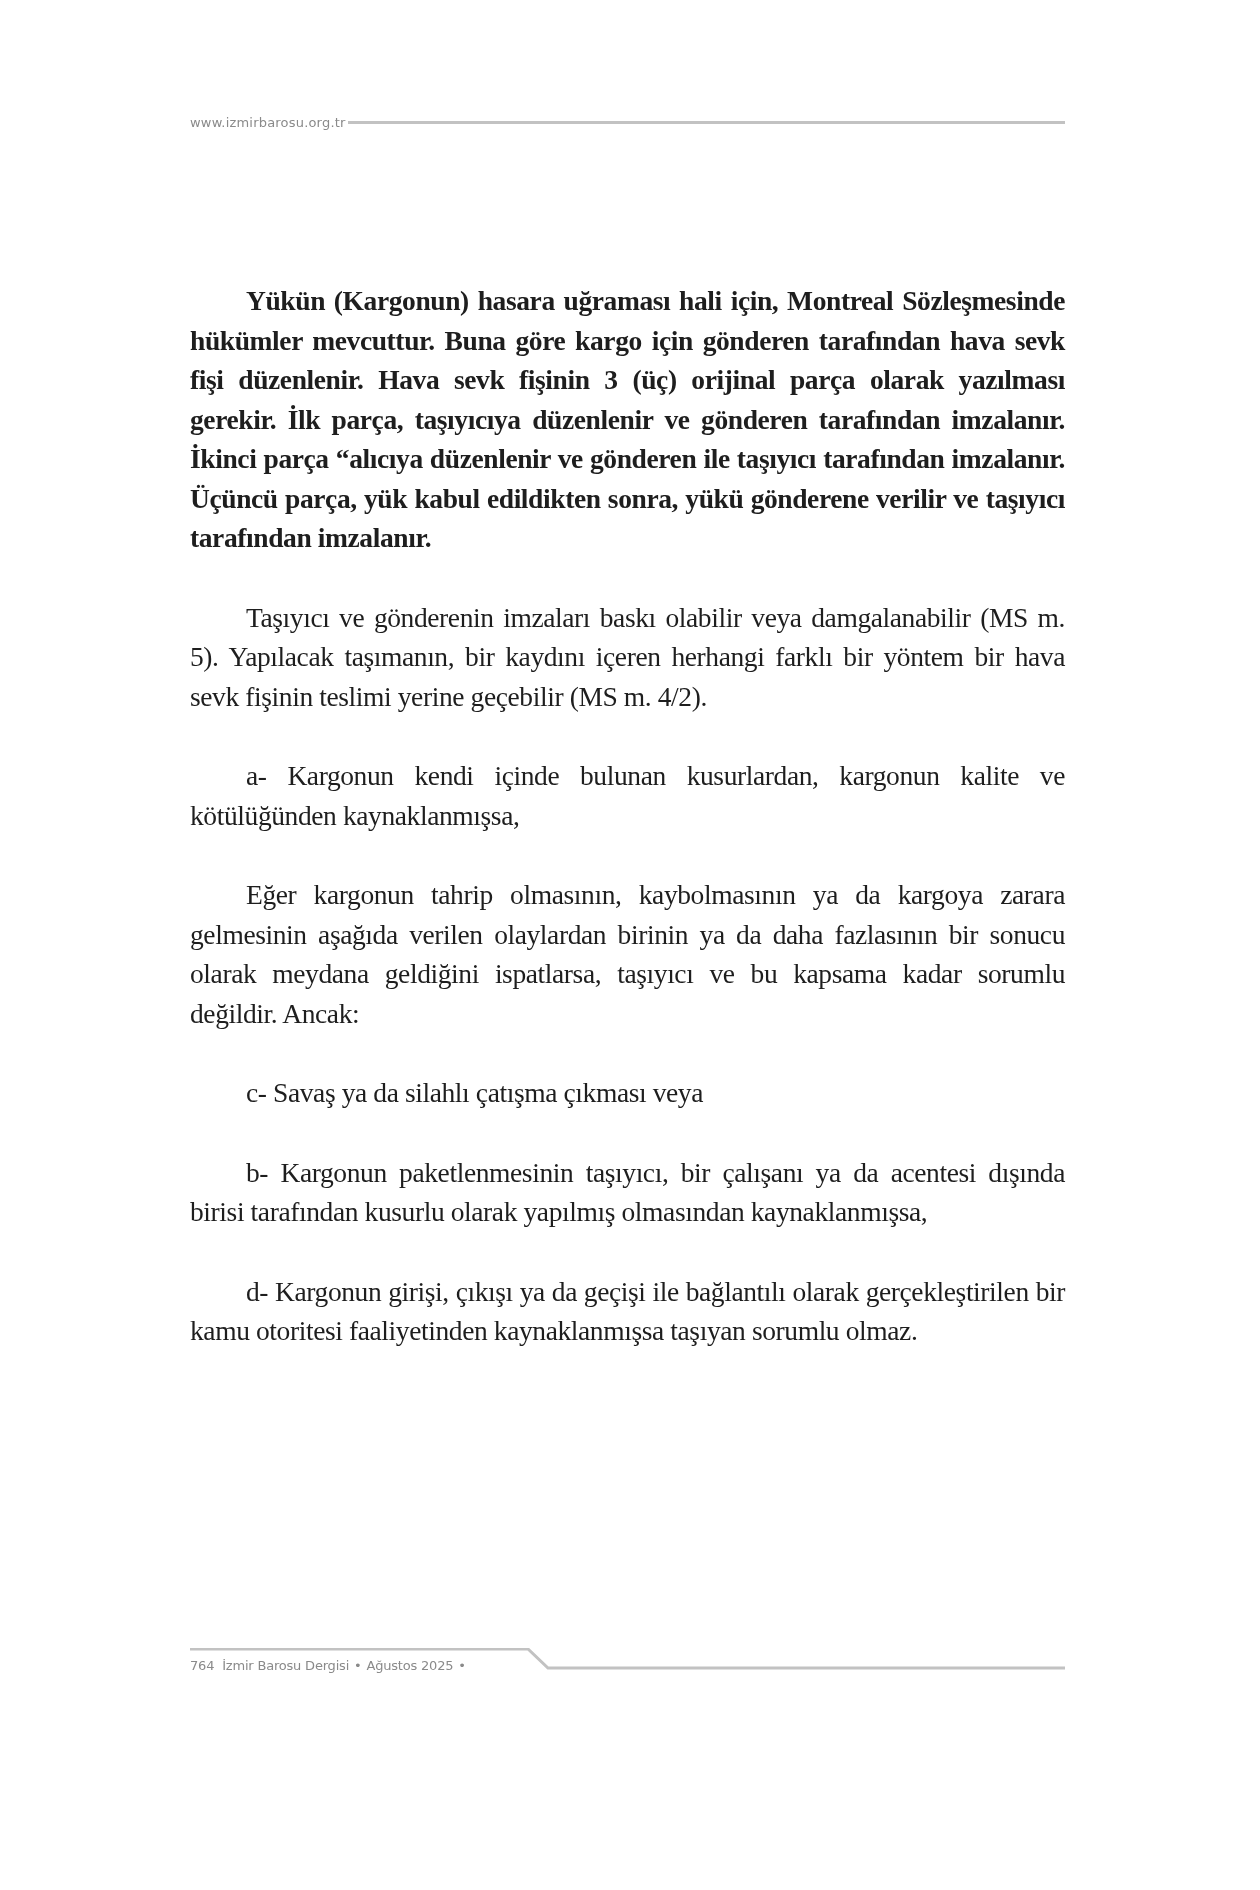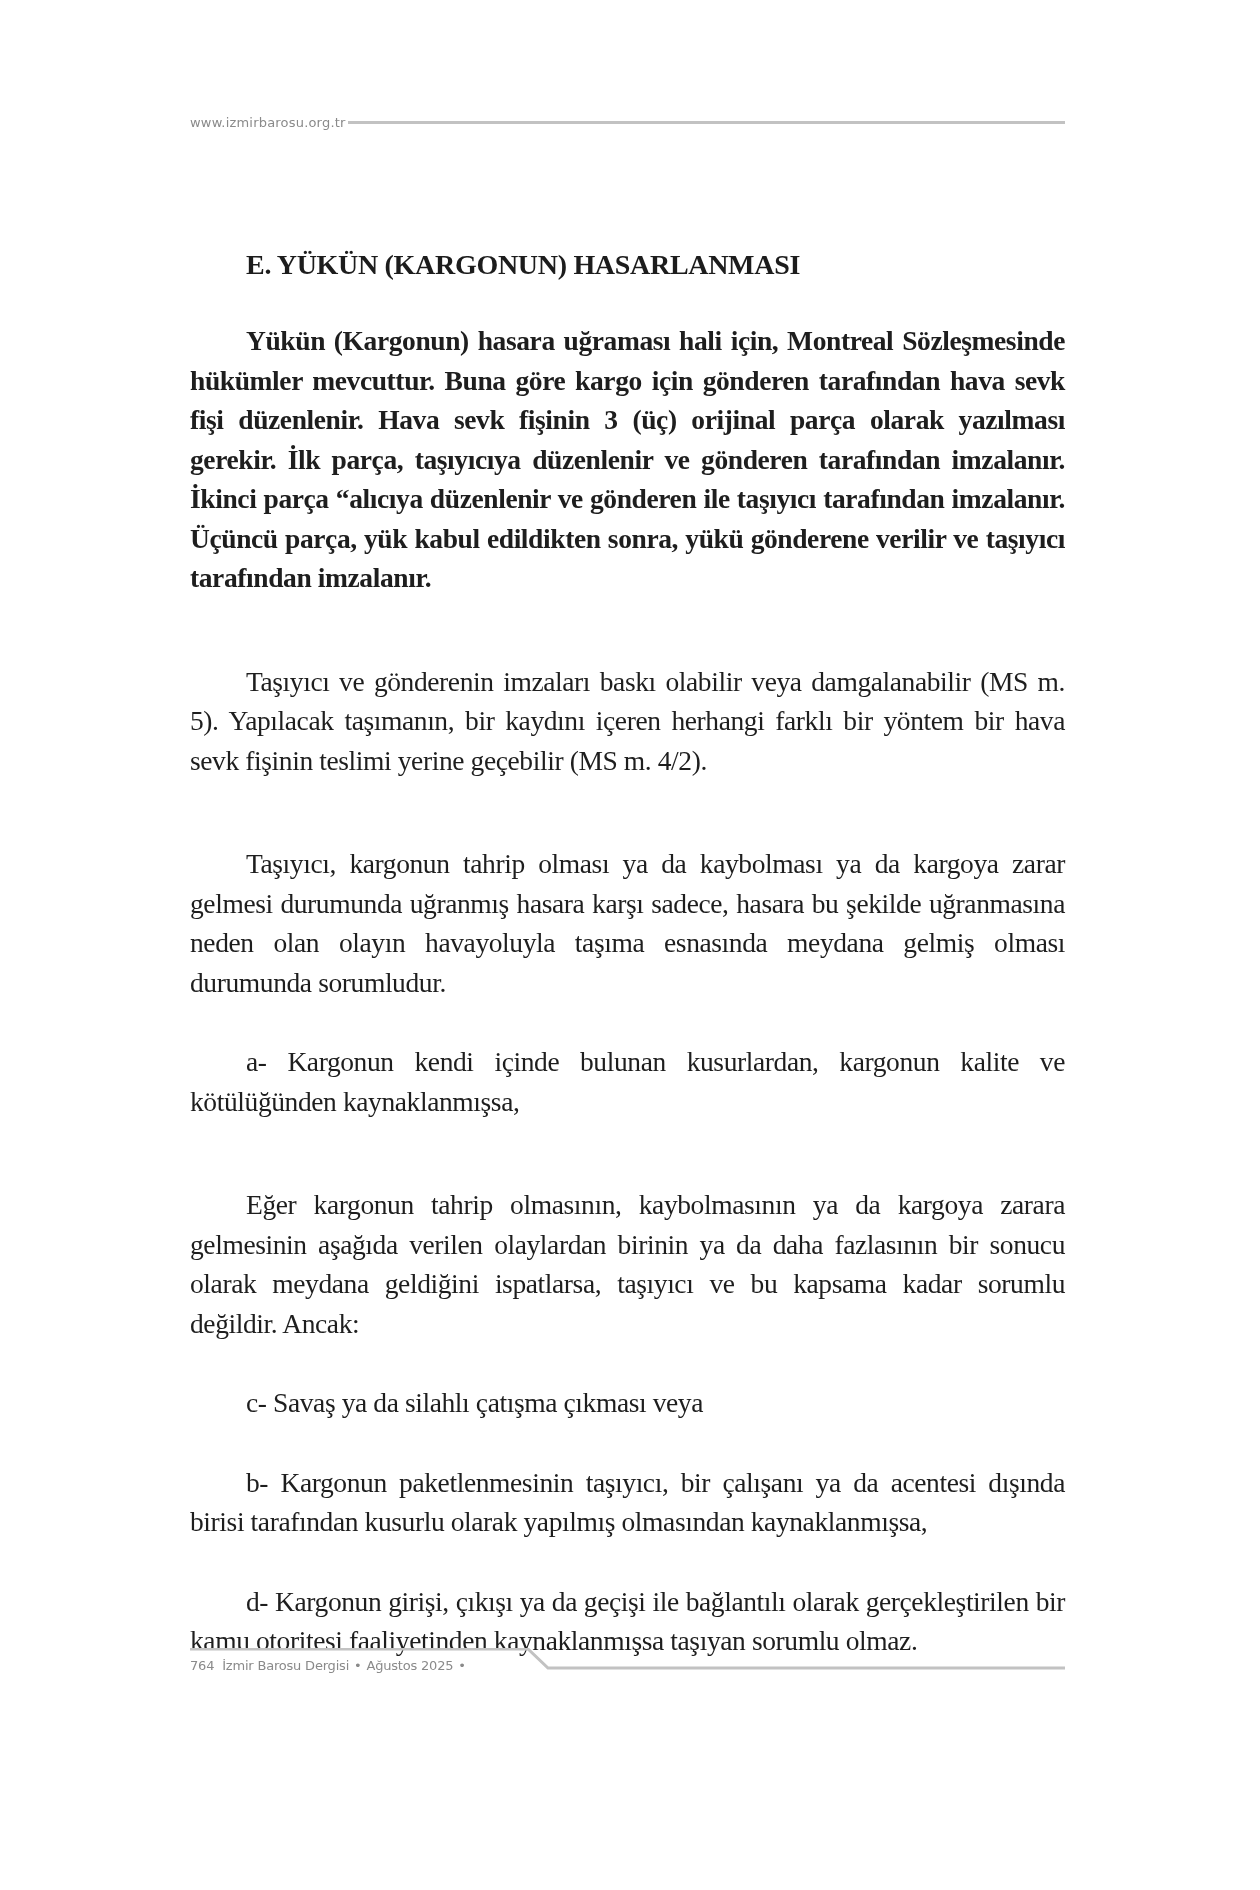--- a/index.html
+++ b/index.html
@@ -63,21 +63,21 @@
     }
     .para {
       font-size: 27.5px;
       line-height: 39.5px;
       text-align: justify;
       text-indent: 56px;
       margin: 0;
       letter-spacing: -0.4px;
     }
     .p1 { margin-top: 36px; font-weight: bold; }
-    .gap { margin-top: 64px; }
+    .gap { margin-top: 40px; }
     .gap-list { margin-top: 40px; }
 
     
     .footer {
       position: absolute;
       left: 190px;
       top: 1648px;
       width: 875px;
       height: 40px;
     }
@@ -103,25 +103,23 @@
 <body>
 
 <div class="page">
 
   <div class="header">
     <span class="header-url">www.izmirbarosu.org.tr</span>
     <div class="header-rule"></div>
   </div>
 
   <div class="content">
-    <h2 class="section-title">E. YÜKÜN (KARGONUN) HASARLANMASI</h2>
 
     <p class="para p1">Yükün (Kargonun) hasara uğraması hali için, Montreal Sözleşmesinde hükümler mevcuttur.  Buna göre kargo için gönderen tarafından hava sevk fişi düzenlenir. Hava sevk fişinin 3 (üç) orijinal parça olarak yazılması gerekir. İlk parça, taşıyıcıya düzenlenir ve gönderen tarafından imzalanır. İkinci parça “alıcıya düzenlenir ve gönderen ile taşıyıcı tarafından imzalanır. Üçüncü parça, yük kabul edildikten sonra, yükü gönderene verilir ve taşıyıcı tarafından imzalanır.</p>
     <p class="para gap">Taşıyıcı ve gönderenin imzaları baskı olabilir veya damgalanabilir (MS m. 5). Yapılacak taşımanın, bir kaydını içeren herhangi farklı bir yöntem bir hava sevk fişinin teslimi yerine geçebilir (MS m. 4/2).</p>
-    <p class="para gap">Taşıyıcı, kargonun tahrip olması ya da kaybolması ya da kargoya zarar gelmesi durumunda uğranmış hasara karşı sadece, hasara bu şekilde uğranmasına neden olan olayın havayoluyla taşıma esnasında meydana gelmiş olması durumunda sorumludur.</p>
     <p class="para gap-list">a- Kargonun kendi içinde bulunan kusurlardan, kargonun kalite ve kötülüğünden kaynaklanmışsa,</p>
 
     <p class="para gap">Eğer kargonun tahrip olmasının, kaybolmasının ya da kargoya zarara gelmesinin aşağıda verilen olaylardan birinin ya da daha fazlasının bir sonucu olarak meydana geldiğini ispatlarsa, taşıyıcı ve bu kapsama kadar sorumlu değildir. Ancak:</p>
     <p class="para gap-list">c- Savaş ya da silahlı çatışma çıkması veya</p>
     <p class="para gap-list">b- Kargonun paketlenmesinin taşıyıcı, bir çalışanı ya da acentesi dışında birisi tarafından kusurlu olarak yapılmış olmasından kaynaklanmışsa,</p>
     <p class="para gap-list">d- Kargonun girişi, çıkışı ya da geçişi ile bağlantılı olarak gerçekleştirilen bir kamu otoritesi faaliyetinden kaynaklanmışsa taşıyan sorumlu olmaz.</p>
   </div>
 
   <div class="footer">
     <svg width="875" height="40">

